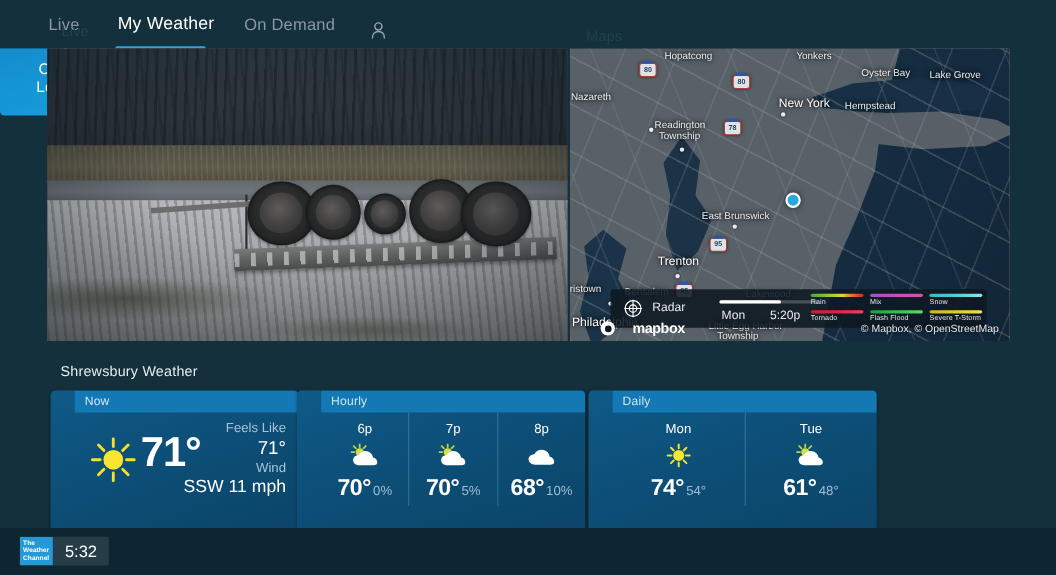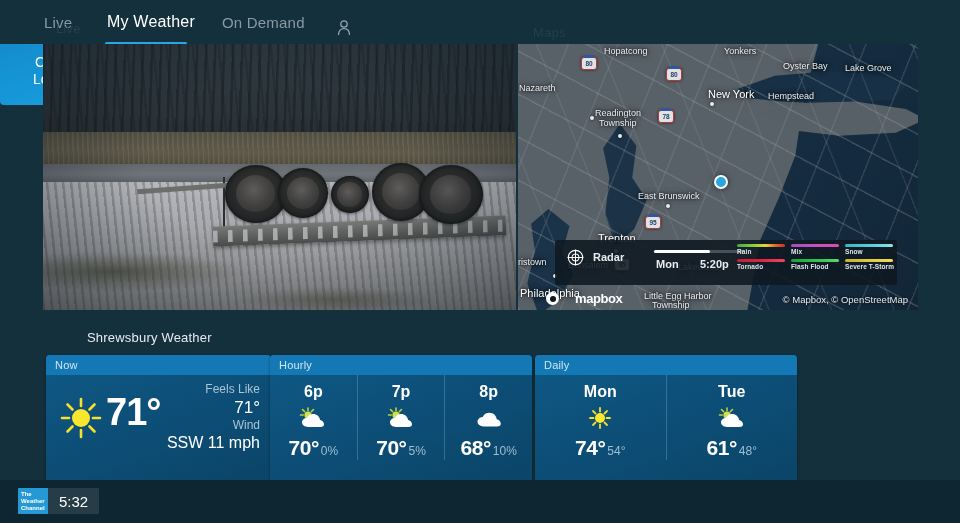--- a/index.html
+++ b/index.html
@@ -197,24 +197,24 @@
   .shield .top{ position:absolute; top:-3px; left:2px; right:2px; height:3px; background:#3355a0; border-radius:2px 2px 0 0; }
   .loc-marker{
     position:absolute; left:196px; top:131px; width:14px; height:14px;
     border-radius:50%; background:#29a8e0;
     border:2px solid #ffffff;
     box-shadow:0 0 6px rgba(0,0,0,.6);
   }
 
   
   .radar-hud{
-    position:absolute; left:37px; top:196px; width:342px; height:45px;
+    position:absolute; left:37px; top:219px; width:342px; height:35px;
     background:rgba(14,24,33,.88);
     border-radius:3px;
-    display:flex; align-items:center;font-weight:bold;
+    display:flex; align-items:center;
   }
   .radar-icon{ position:absolute; left:12px; top:9px; width:17px; height:17px; }
   .radar-text{ position:absolute; left:38px; top:11px; font-size:11px; color:#e6ecef; }
   .radar-scrub{
     position:absolute; left:99px; top:10px; width:90px; height:3px;
     background:rgba(255,255,255,.22); border-radius:2px;
   }
   .radar-scrub-fill{
     position:absolute; left:0; top:0; width:62%; height:100%;
     background:#ffffff; border-radius:2px;
@@ -250,28 +250,29 @@
   .mapbox-word{ font-size:13px; font-weight:bold; color:#ffffff; letter-spacing:-.4px; }
   .map-attrib{
     position:absolute; right:10px; top:250px;
     font-size:9.5px; color:#e3e9ec;
     text-shadow:0 0 3px rgba(0,0,0,.9);
   }
 
   
   .city-title{
     position:absolute; left:55px; top:330px;
-    font-size:13px; color:#e7ecef; letter-spacing:.2px;margin-left:32px;
+    font-size:13px; color:#e7ecef; letter-spacing:.2px;
   }
 
   .card{
     position:absolute; top:355px; height:132px;
     border-radius:4px; overflow:hidden;
     background:linear-gradient(160deg,#0e5a87 0%,#0d4f78 45%,#0b4467 100%);
     box-shadow:0 1px 3px rgba(0,0,0,.35);
+    padding-left:22px;
   }
   .card-header{
     height:20px; background:#1478b5;
     display:flex; align-items:center;
     padding-left:9px;
     font-size:11px; color:#cfe6f5; letter-spacing:.2px;
   }
   .card-body{ position:relative; height:85px; }
 
   
@@ -291,21 +292,21 @@
   
   .card-hourly{ left:270px; width:262px; }
   .card-daily{ left:535px; width:262px; }
   .cols{ display:flex; height:100%; }
   .col{
     flex:1; position:relative;
     display:flex; flex-direction:column; align-items:center;
     padding-top:8px;
   }
   .col + .col{ border-left:1px solid rgba(120,180,215,.35); }
-  .col-label{ font-size:16px; font-weight:bold; color:#ffffff; }
+  .col-label{ font-size:12px; font-weight:normal; color:#ffffff; }
   .col-icon{ width:28px; height:22px; margin-top:6px; }
   .col-temps{ margin-top:7px; display:flex; align-items:baseline; }
   .col-hi{ font-size:21px; font-weight:bold; color:#ffffff; letter-spacing:-.5px; }
   .col-sub{ font-size:12px; color:#9fbdd2; margin-left:2px; }
 
   
   .card-change{
     left:801px; width:119px; top:355px; height:105px;
     border-radius:4px;
     background:linear-gradient(160deg,#1480c0 0%,#1594d4 55%,#16a0e0 100%);

